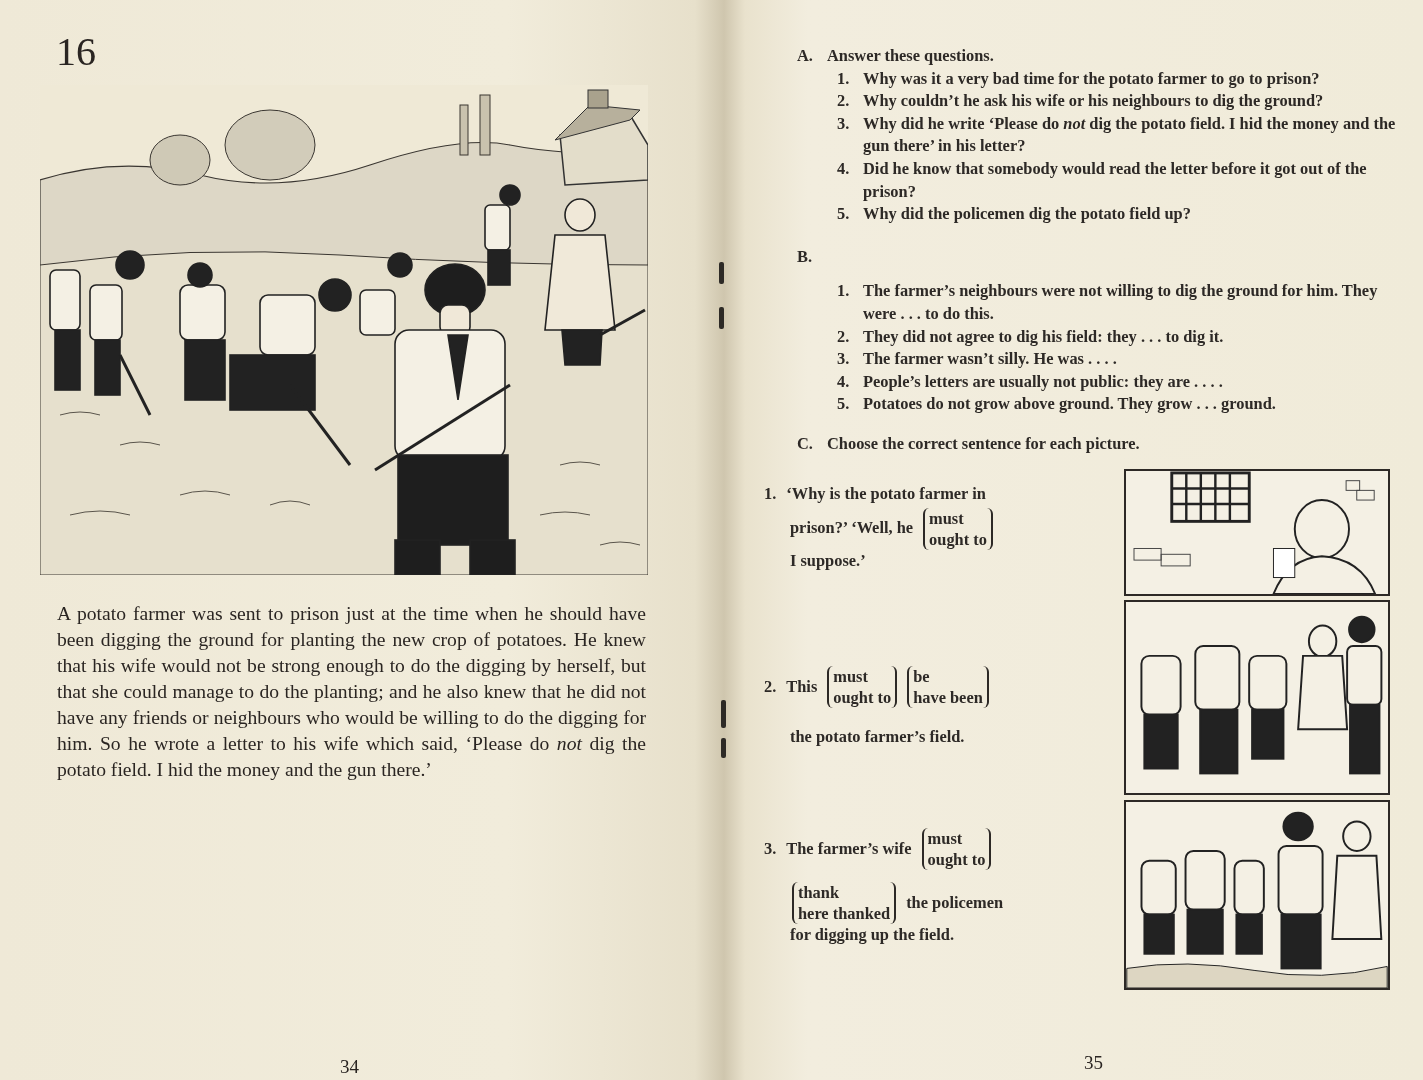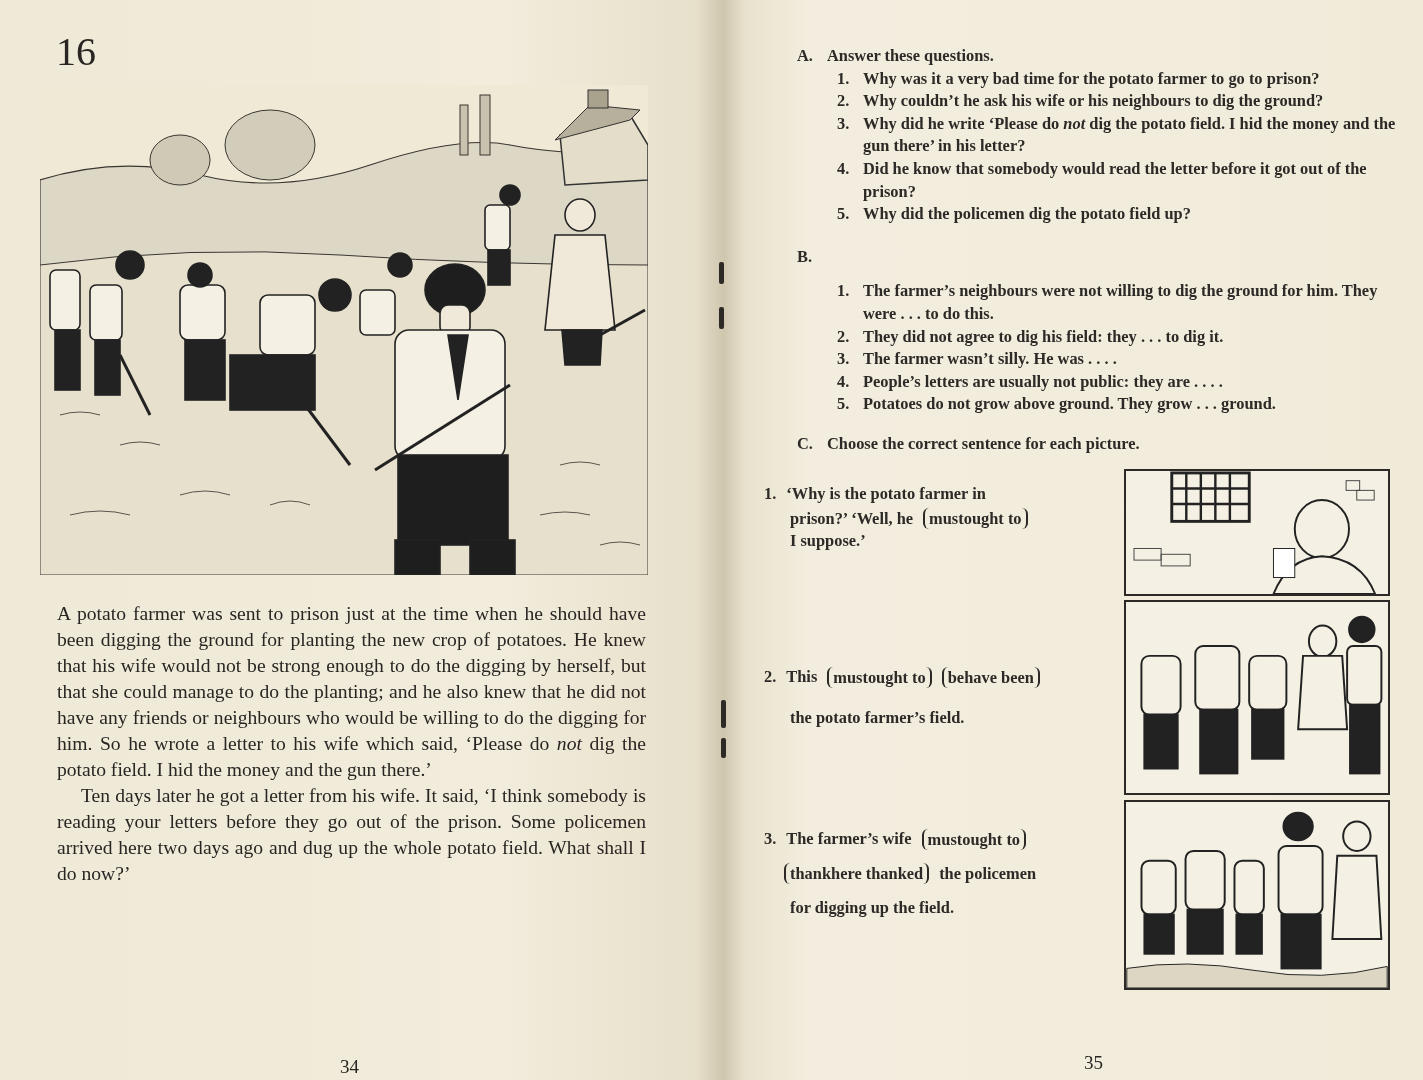--- a/index.html
+++ b/index.html
@@ -36,21 +36,21 @@
   .q { display: flex; }
   .q .n { width: 26px; flex-shrink: 0; }
   .q .t { flex: 1; }
   .sec-b { margin-top: 20px; }
   .sec-b .qlist { margin-top: 12px; }
   .sec-c { margin-top: 17px; }
   .italic { font-style: italic; font-weight: bold; }
 
   .choice-block { position: absolute; left: 40px; font-size: 16.4px; line-height: 22.6px; font-weight: bold; color: #2d2926; }
   .brace { display: inline-flex; align-items: center; vertical-align: middle; }
-  .brace .opts { display: inline-flex; flex-direction: row; padding: 0 4px; line-height: 21px; border-left: 2px solid #2d2926; border-right: 2px solid #2d2926; border-radius: 6px; }
+  .brace .opts { display: inline-flex; flex-direction: column; padding: 0 4px; line-height: 21px; border-left: 2px solid #2d2926; border-right: 2px solid #2d2926; border-radius: 6px; }
   .line { display: flex; align-items: center; gap: 10px; }
 
   .panel { position: absolute; left: 400px; width: 266px; border: 2px solid #2d2926; background: #f4f0e4; }
   .panel svg { width: 100%; height: 100%; display: block; }
 </style>
 </head>
 <body>
 
 <div class="spread">
 
@@ -112,21 +112,20 @@
           <line x1="335" y1="385" x2="470" y2="300"></line>
           <line x1="560" y1="250" x2="605" y2="225"></line>
           <line x1="250" y1="300" x2="310" y2="380"></line>
           <line x1="80" y1="270" x2="110" y2="330"></line>
         </g>
       </svg>
     </div>
 
     <div class="story">
       <p><span>A potato farmer was sent to prison just at the time when he should have been digging the ground for planting the new crop of potatoes. He knew that his wife would not be strong enough to do the digging by herself, but that she could manage to do the planting; and he also knew that he did not have any friends or neighbours who would be willing to do the digging for him. So he wrote a letter to his wife which said, ‘Please do </span><em>not</em><span> dig the potato field. I hid the money and the gun there.’</span></p>
-      <p class="indent">Ten days later he got a letter from his wife. It said, ‘I think somebody is reading your letters before they go out of the prison. Some policemen arrived here two days ago and dug up the whole potato field. What shall I do now?’</p>
     </div>
 
     <div class="page-num left">34</div>
 
     <div class="staple" style="left:719px; top:262px; height:22px;"></div>
     <div class="staple" style="left:719px; top:307px; height:22px;"></div>
   </div>
 
   <div class="page page-right">
     <div class="staple" style="left:-3px; top:700px; height:28px;"></div>
@@ -240,30 +239,30 @@
       <div class="line">
         <span>3.</span>
         <span>The farmer’s wife</span>
         <span class="brace">
             <span class="opts">
               <span>must</span>
               <span>ought to</span>
             </span>
           </span>
       </div>
-      <div class="line" style="margin-left:20px; margin-top:12px;">
+      <div class="line" style="margin-left:28px; margin-top:12px;">
         <span class="brace">
             <span class="opts">
               <span>thank</span>
               <span>here thanked</span>
             </span>
           </span>
         <span>the policemen</span>
       </div>
-      <div style="margin-left:26px; margin-top:12px;">for digging up the field.</div>
+      <div style="margin-left:26px; ">for digging up the field.</div>
     </div>
 
     <div class="panel" style="top:469px; height:127px;">
       <svg viewBox="0 0 266 127">
         <rect x="45" y="2" width="80" height="50" fill="#f4f0e4" stroke="#222" stroke-width="3"></rect>
         <g stroke="#222" stroke-width="2.5">
           <line x1="60" y1="2" x2="60" y2="52"></line>
             <line x1="75" y1="2" x2="75" y2="52"></line>
             <line x1="90" y1="2" x2="90" y2="52"></line>
             <line x1="105" y1="2" x2="105" y2="52"></line>

